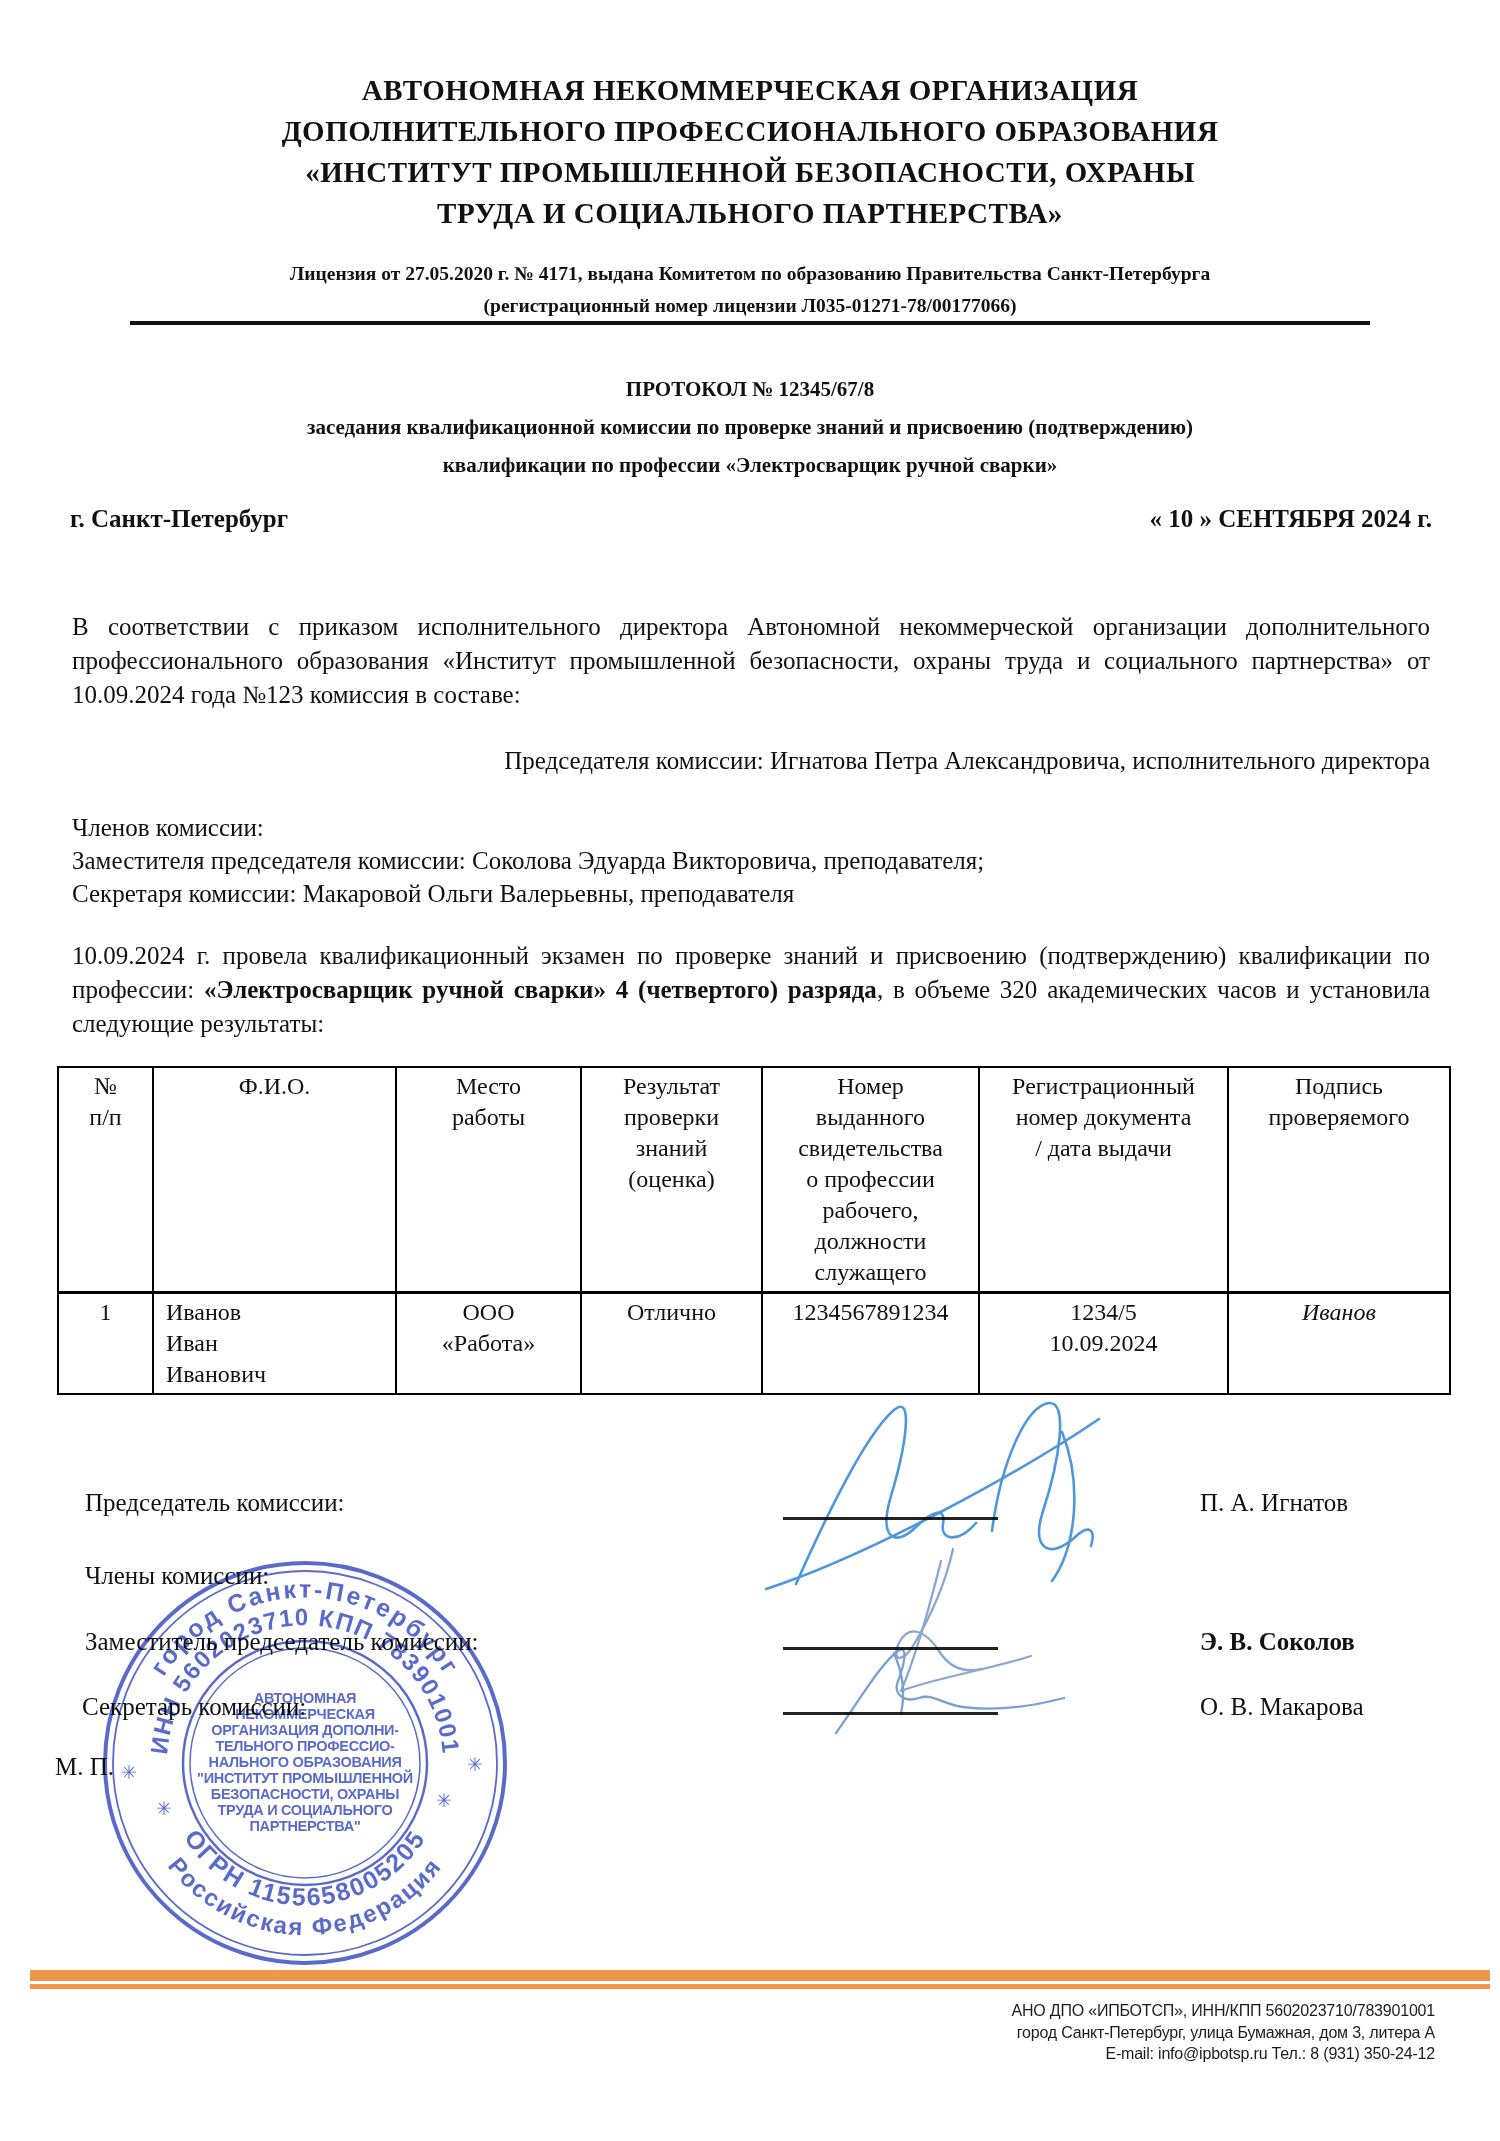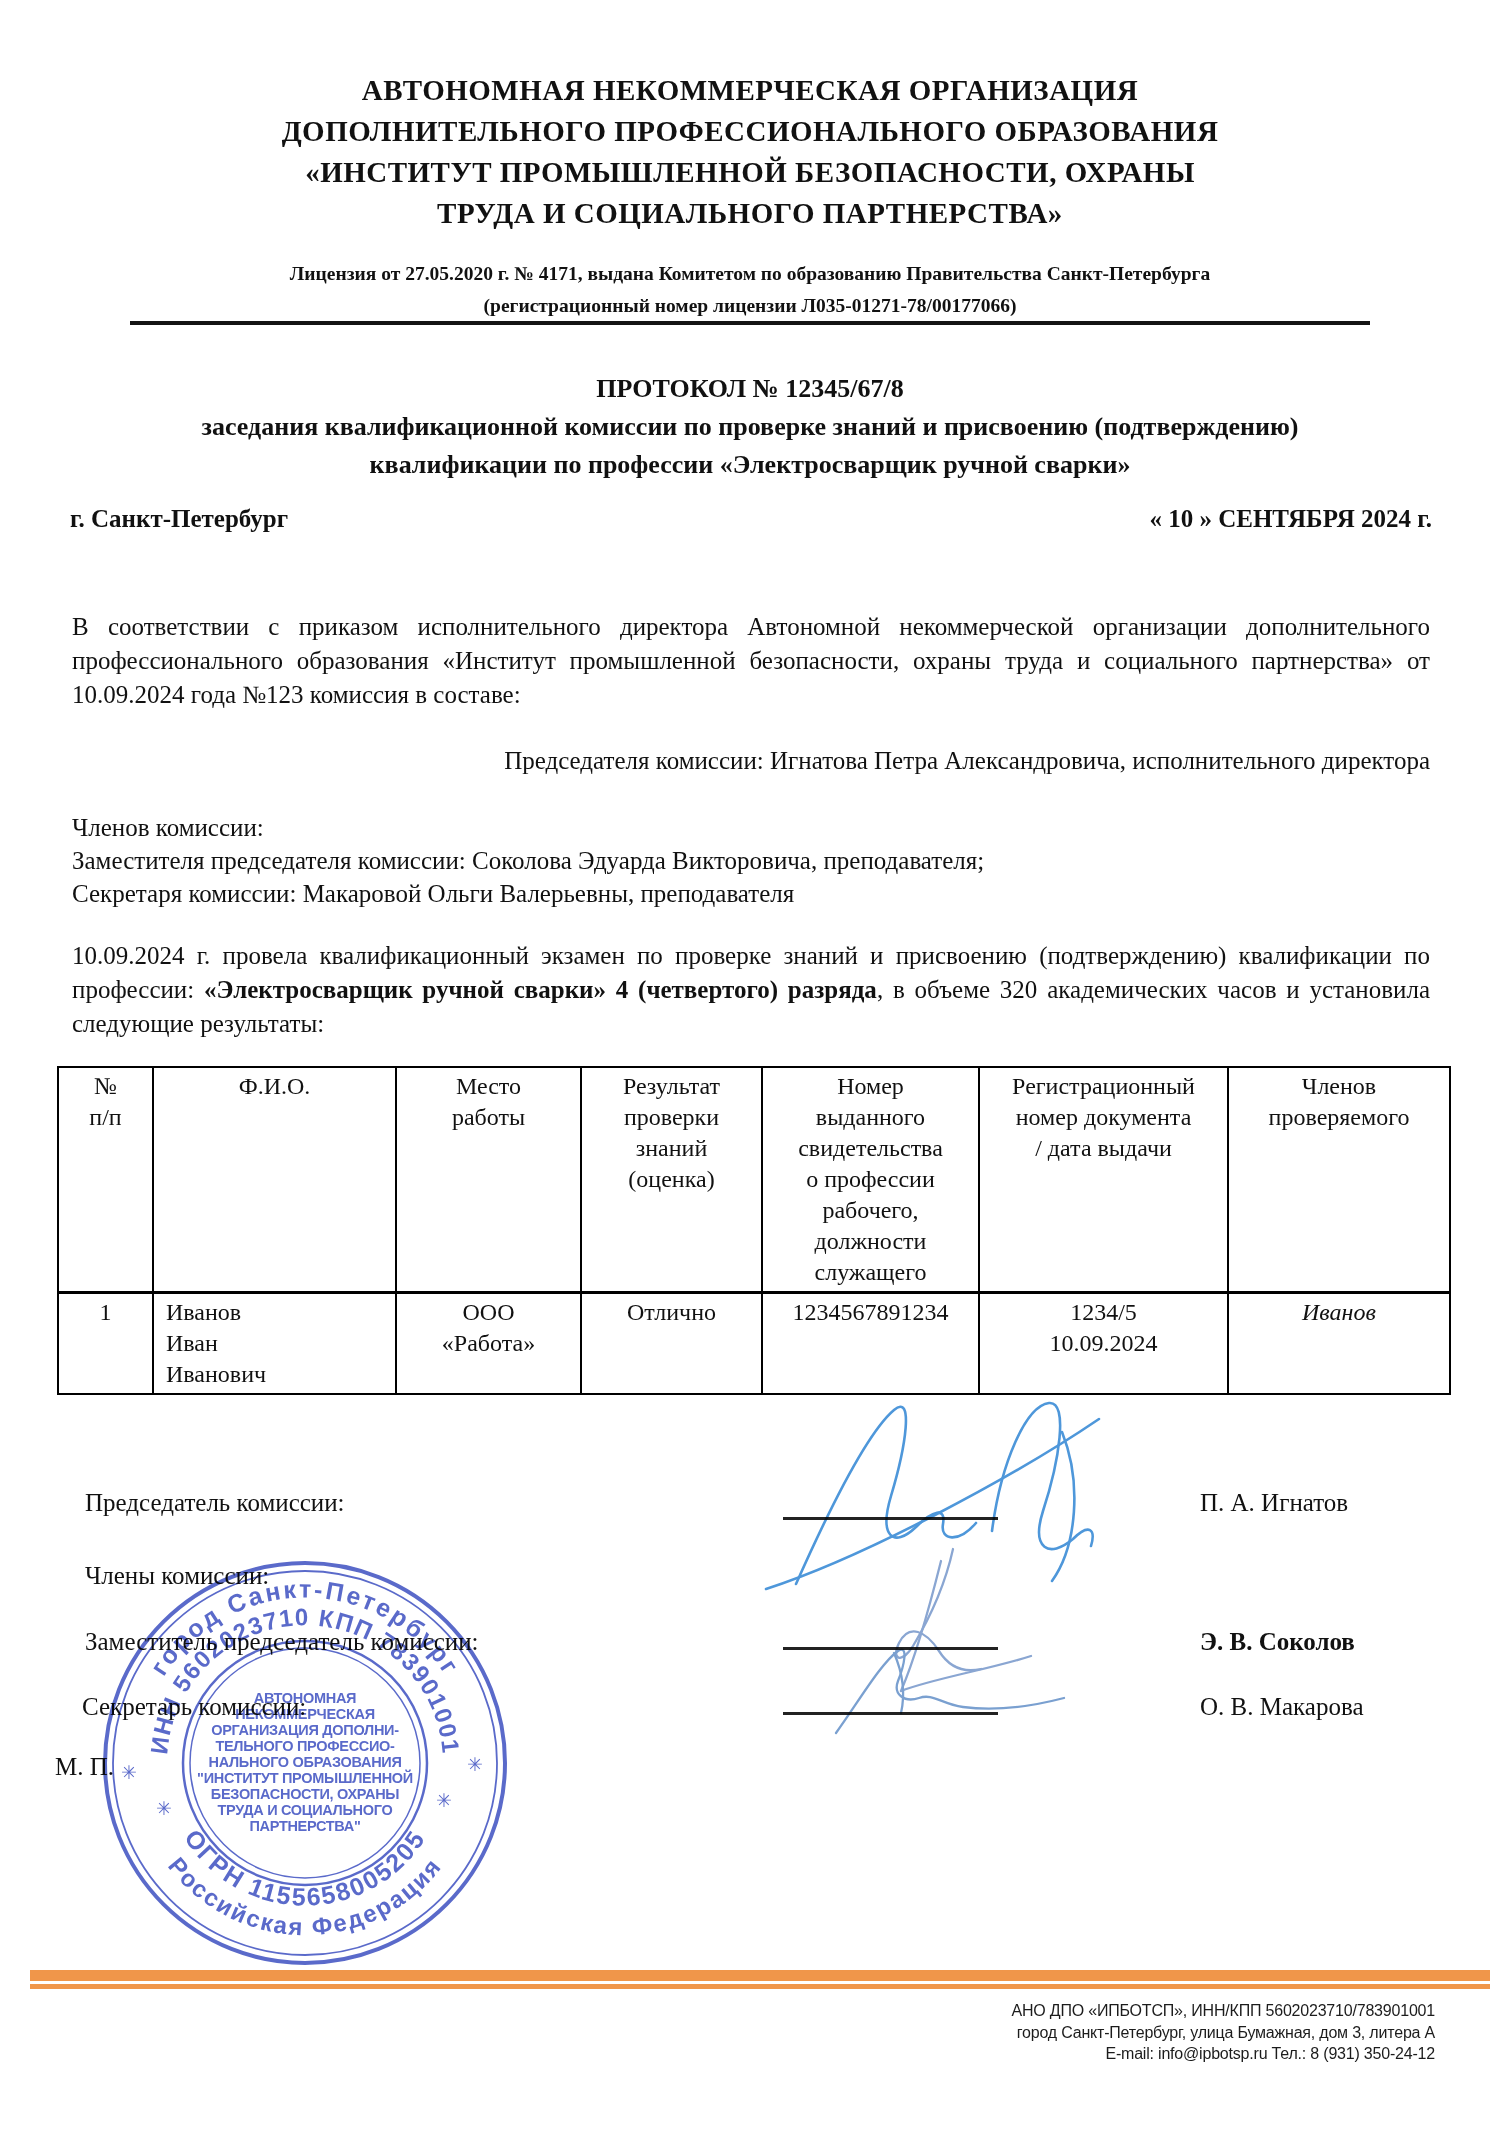--- a/index.html
+++ b/index.html
@@ -24,21 +24,21 @@
   .license{
     top:258px;left:0;width:1500px;
     text-align:center;
     font-weight:bold;font-size:19.5px;line-height:32px;
   }
   .rule{top:321px;left:130px;width:1240px;height:4px;background:#141414;}
 
   .title-block{
     top:370px;left:0;width:1500px;
     text-align:center;
-    font-weight:bold;font-size:26px;line-height:38px;
+    font-weight:bold;font-size:21px;line-height:38px;
   }
   .meta-row{
     top:505px;left:70px;width:1362px;
     display:flex;justify-content:space-between;
     font-weight:bold;font-size:25px;
   }
   .para{
     left:72px;width:1358px;
     font-size:25px;line-height:34px;
     text-align:justify;
@@ -158,21 +158,21 @@
       <td>Номер
 выданного
 свидетельства
 о профессии
 рабочего,
 должности
 служащего</td>
       <td>Регистрационный
 номер документа
 / дата выдачи</td>
-      <td>Членов
+      <td>Подпись
 проверяемого</td>
     </tr>
     <tr>
       <td>1</td>
       <td class="fio">Иванов
 Иван
 Иванович</td>
       <td>ООО
 «Работа»</td>
       <td>Отлично</td>

